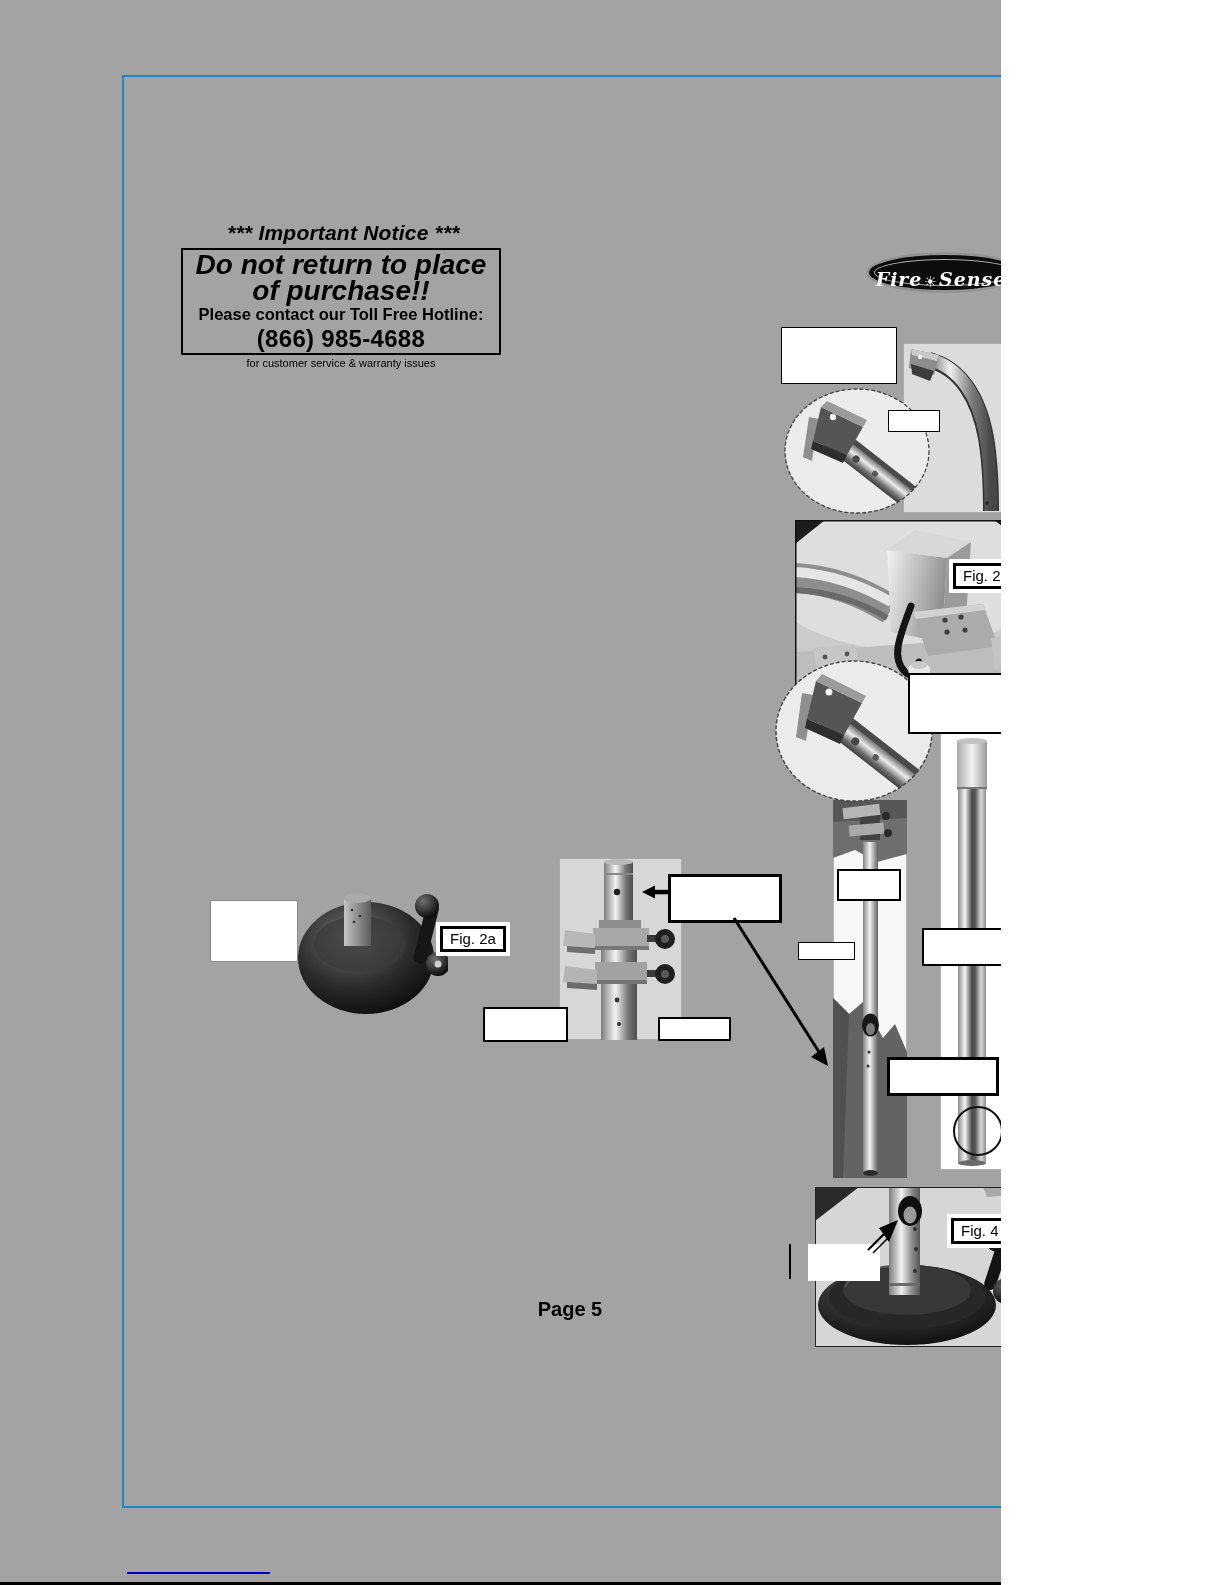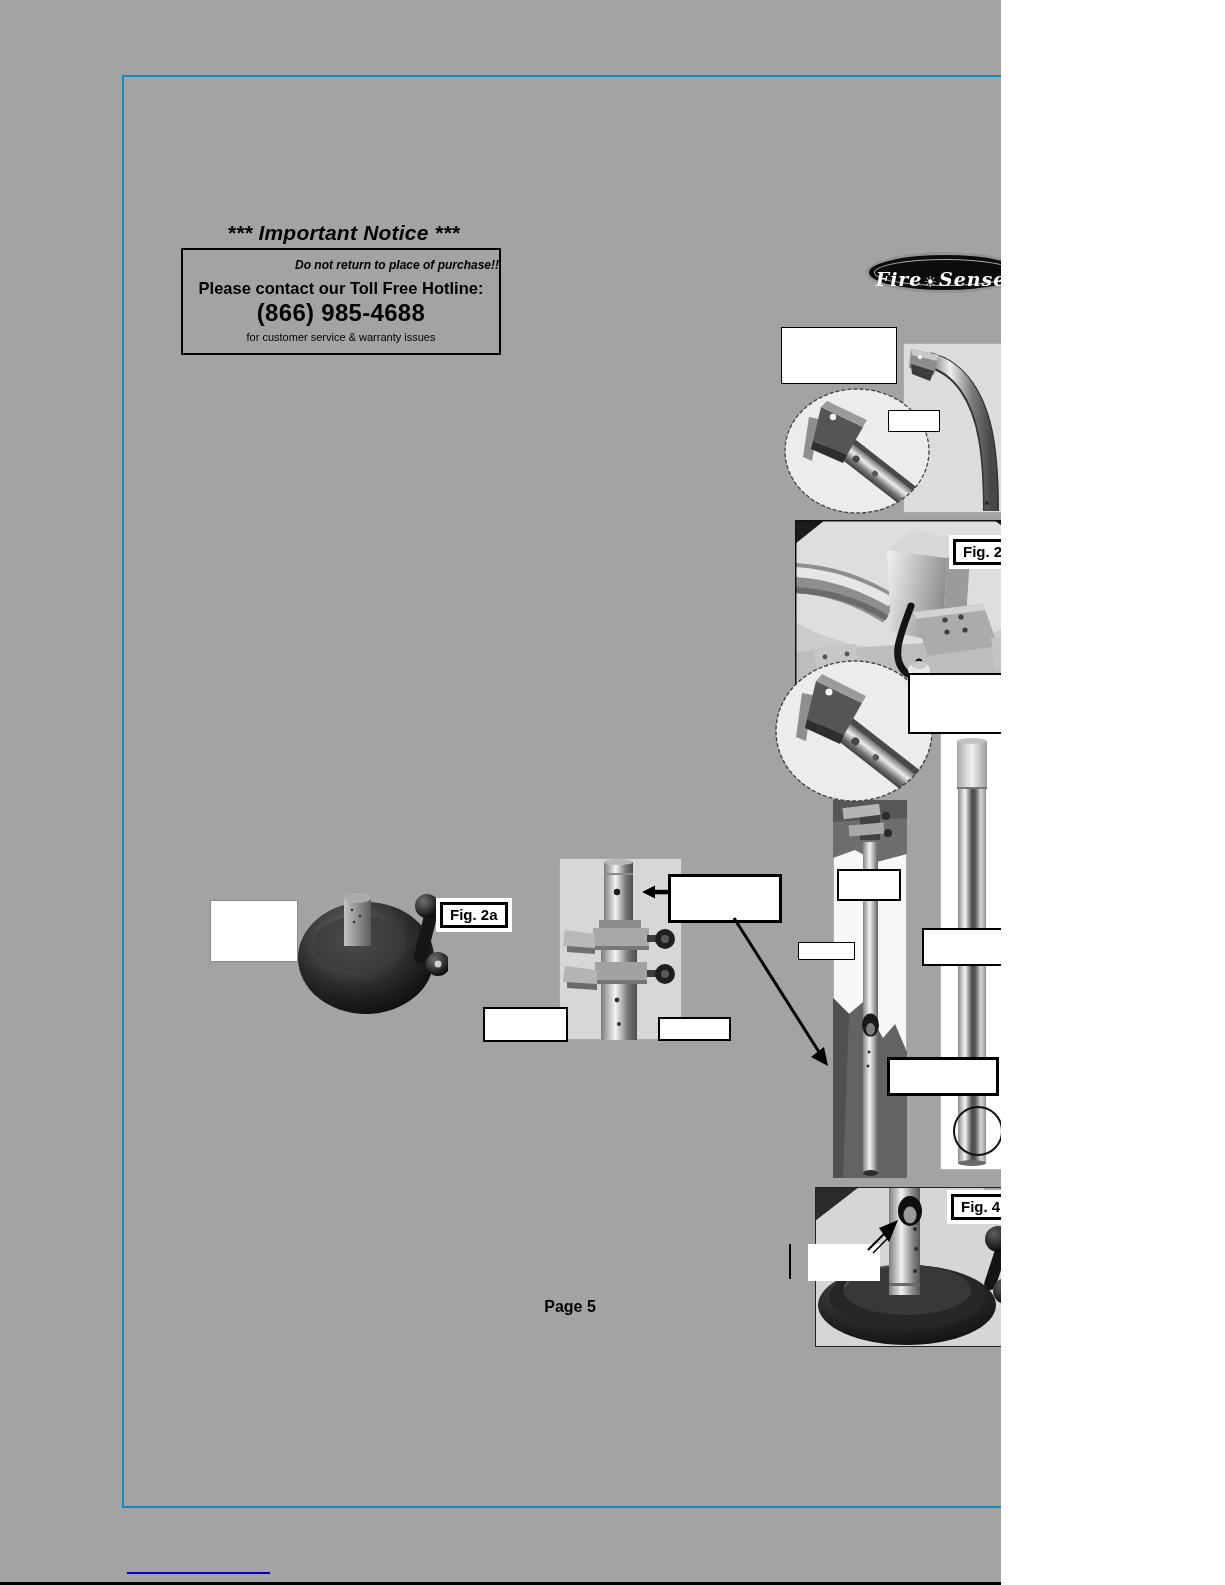--- a/index.html
+++ b/index.html
@@ -7,21 +7,21 @@
         font-family:"Liberation Sans",sans-serif;color:#000;padding-left:29px;}
   .abs{position:absolute;}
 
   .page-border{left:122px;top:75px;width:976px;height:1429px;border:2px solid #1d86c6;z-index:0;}
 
   
   .notice-heading{left:186px;top:221px;width:315px;text-align:center;
     font-size:21px;font-weight:bold;font-style:italic;letter-spacing:0.2px;z-index:2;}
   .notice-box{left:181px;top:248px;width:316px;height:101px;border:2px solid #000;
     text-align:center;z-index:2;padding-top:2px;}
-  .notice-line1{font-size:12px;font-weight:bold;font-style:italic;line-height:26px;text-align:right;}
+  .notice-line1{font-size:28px;font-weight:bold;font-style:italic;line-height:26px;}
   .notice-line2{font-size:16.5px;font-weight:bold;line-height:21px;}
   .notice-phone{font-size:24px;font-weight:bold;line-height:28px;letter-spacing:0.3px;}
   .notice-line3{font-size:11px;line-height:21px;}
 
   
   .main-title{left:553px;top:267px;width:190px;text-align:center;font-size:26px;
     font-weight:bold;font-style:italic;line-height:29px;z-index:2;}
 
   
   .logo{left:866px;top:252px;width:158px;height:41px;background:#0c0c0c;border:3px solid #939393;
@@ -34,28 +34,28 @@
 
   
   .callout{background:#fff;z-index:4;}
   .b1{border:1.5px solid #000;}
   .b2{border:2px solid #000;}
   .b3{border:3px solid #000;}
   .bgray{border:1px solid #8a8a8a;}
 
   
   .figlabel{background:#fff;border:3px solid #000;box-shadow:0 0 0 4px #fff;z-index:5;
-    font-size:15px;font-weight:bold;padding:0 7px;line-height:20px;white-space:nowrap;}
+    font-size:15px;font-weight:normal;padding:0 7px;line-height:20px;white-space:nowrap;margin-top:24px;}
 
   .photo{z-index:1;display:block;}
 
   .pole-circle{left:953px;top:1106px;width:46px;height:46px;border:2.5px solid #101010;
     border-radius:50%;z-index:5;background:transparent;}
 
-  .page-number{left:505px;top:1298px;width:130px;text-align:center;font-size:16px;font-weight:bold;z-index:2;}
+  .page-number{left:505px;top:1298px;width:130px;text-align:center;font-size:20px;font-weight:bold;z-index:2;}
 
   .footer-blue-line{left:127px;top:1572px;width:143px;height:2px;background:#0000cc;z-index:2;}
   .footer-black-line{left:0;top:1582px;width:1225px;height:3px;background:#000;z-index:2;}
 
   .fig4-whitebox{left:808px;top:1244px;width:72px;height:37px;background:#fff;z-index:4;}
   .fig4-bar{left:789px;top:1244px;width:2px;height:35px;background:#000;z-index:4;}
 
   svg{display:block;}
 </style>
 </head>

